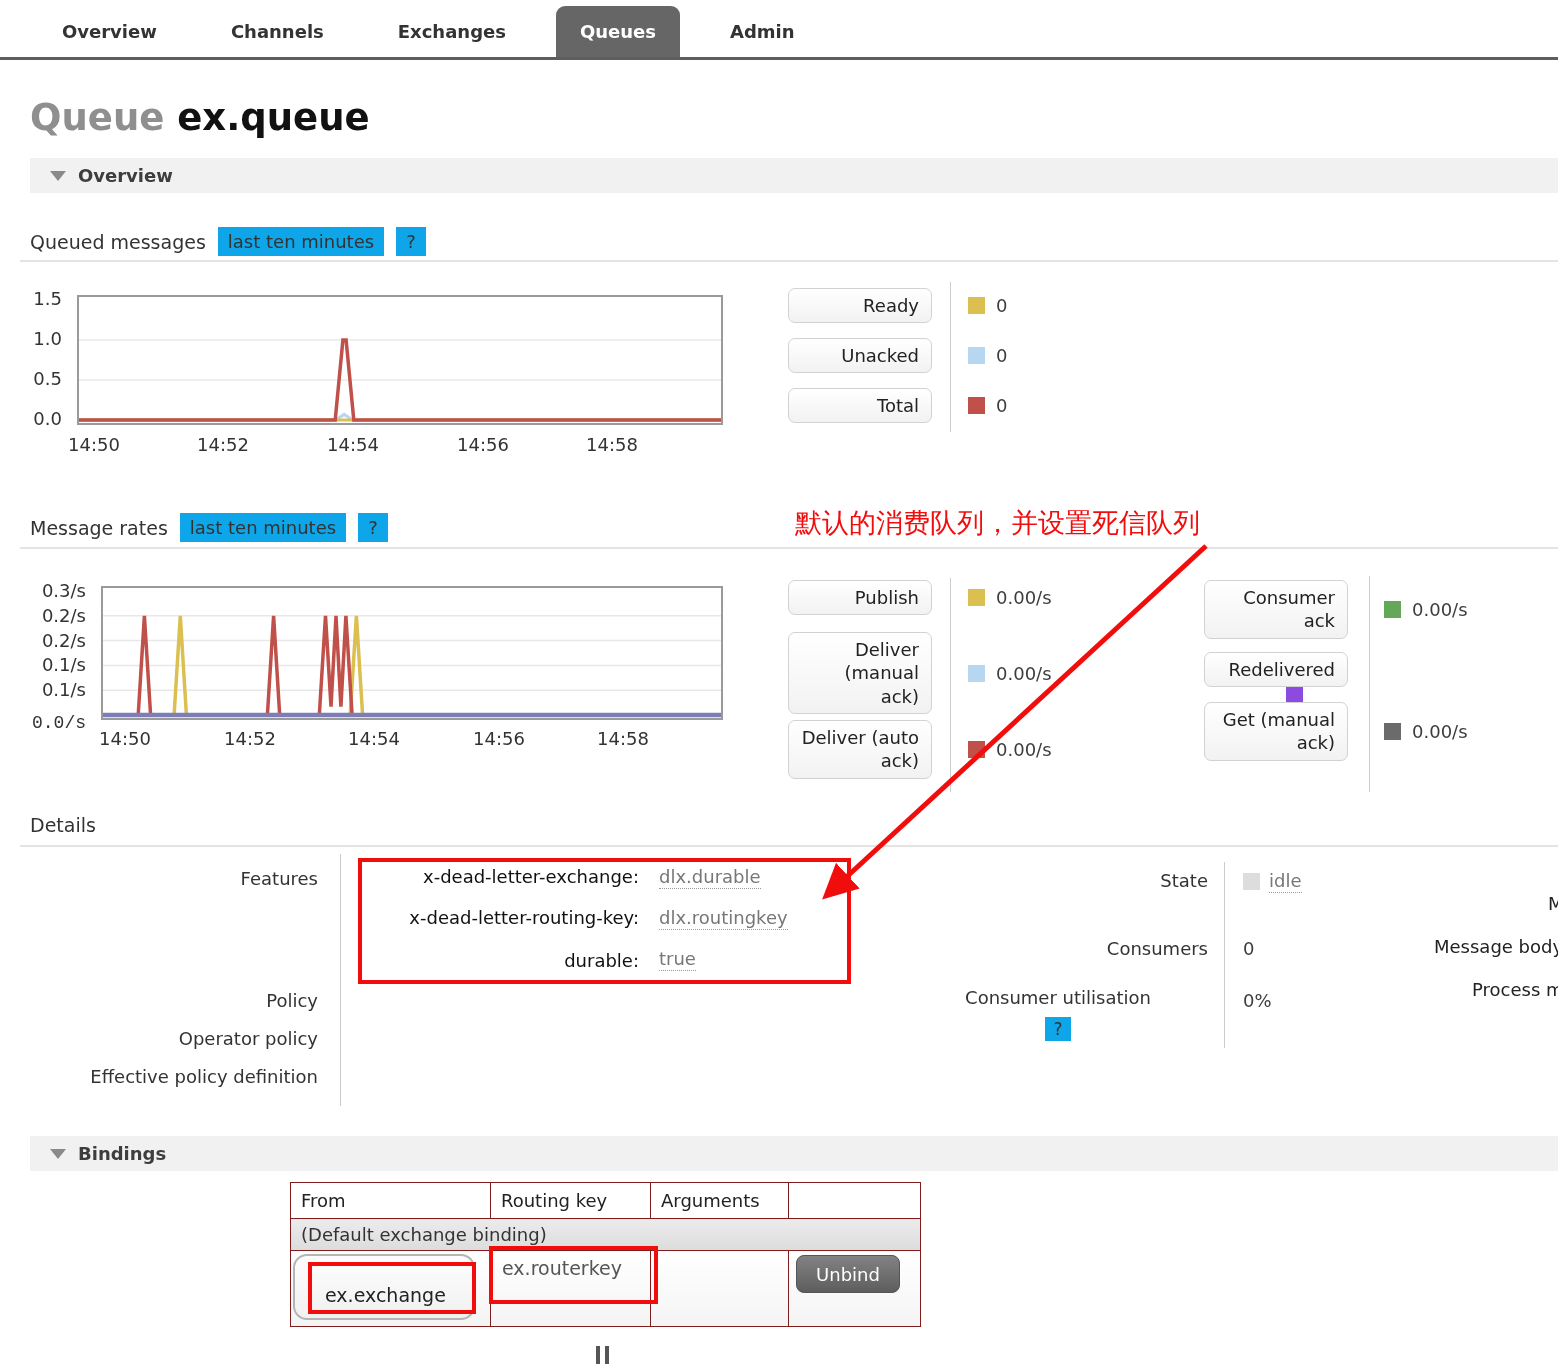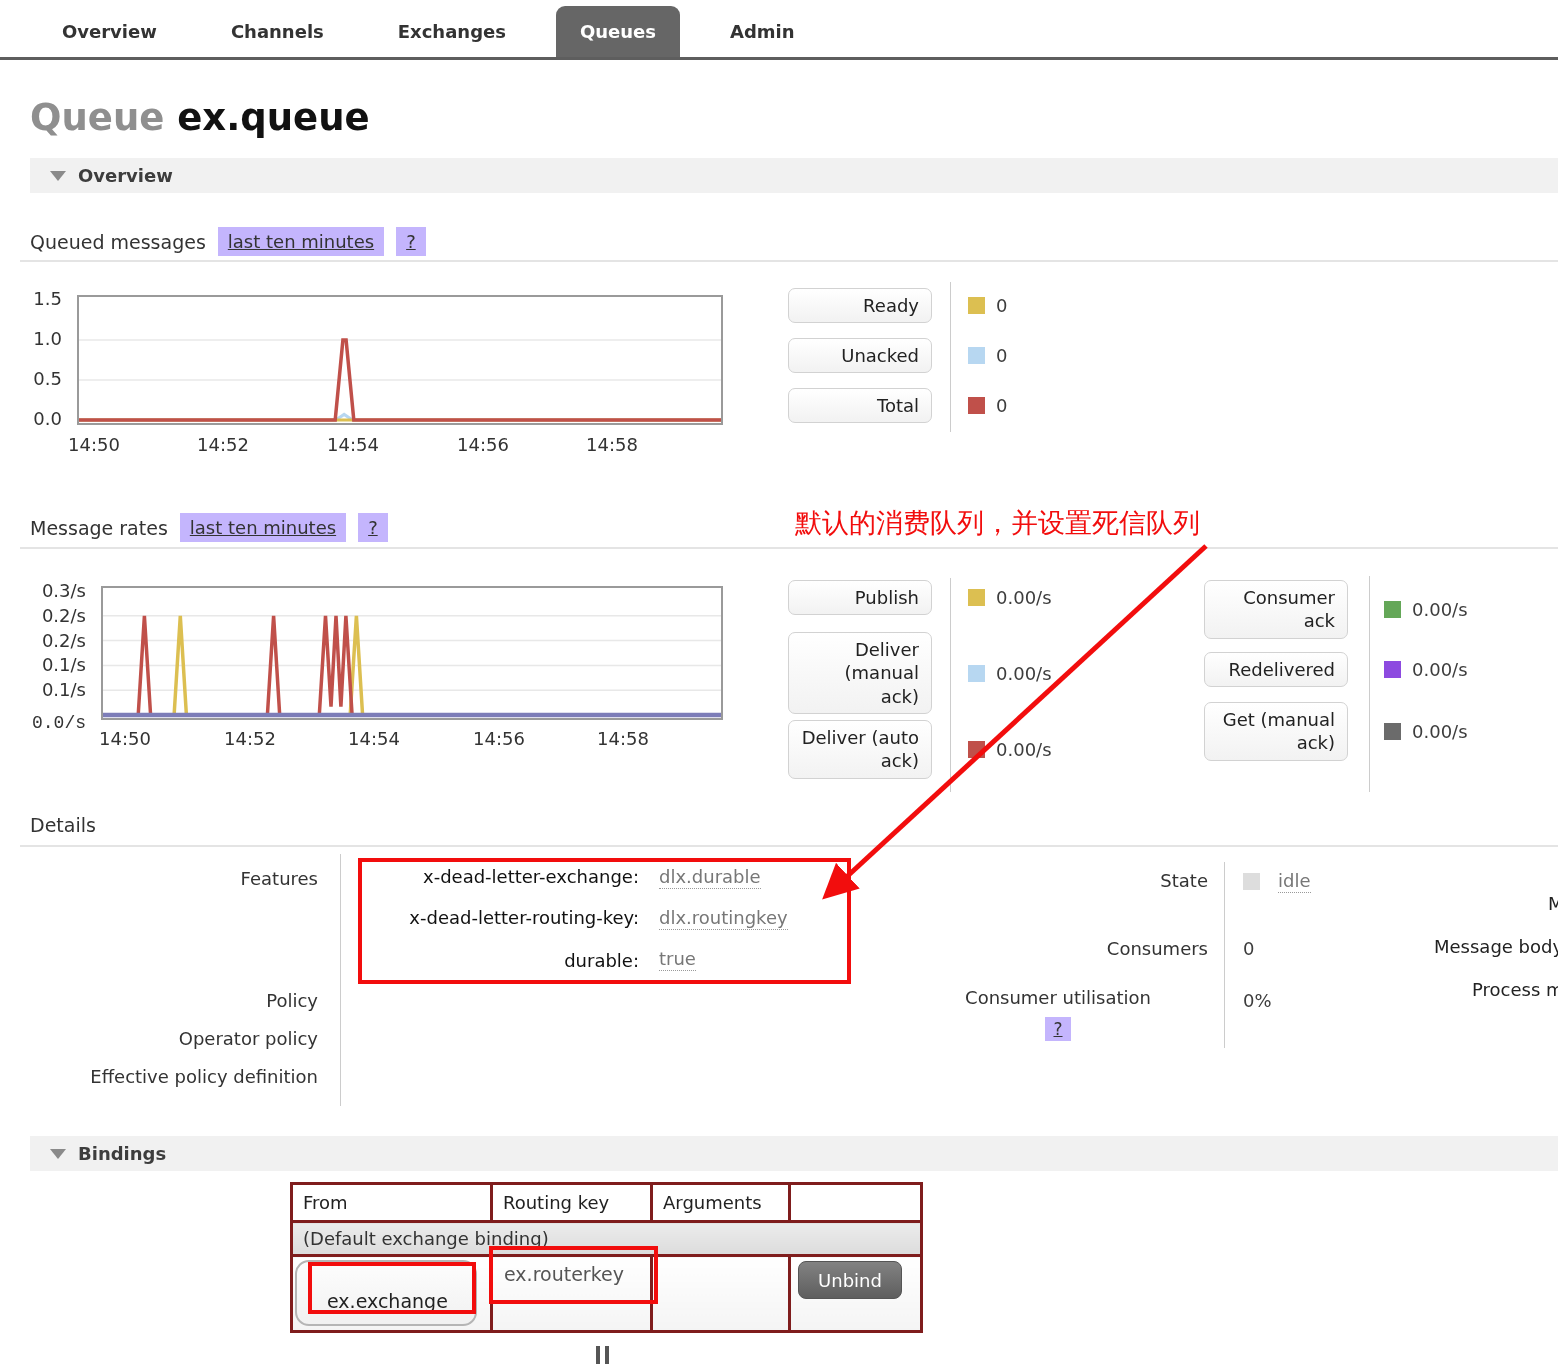--- a/index.html
+++ b/index.html
@@ -20,21 +20,21 @@
   .title { position:absolute; left:30px; top:96px; font-size:37px; color:#111; }
   .title .pfx { color:#8f8f8f; }
   .secbar { position:absolute; left:30px; right:0; height:35px; background:#f1f1f1;
             display:flex; align-items:center; gap:12px; padding-left:20px;
             font-size:18px; font-weight:bold; color:#3d3d3d; }
   .tri { width:0; height:0; border-left:8px solid transparent; border-right:8px solid transparent;
          border-top:10px solid #8a8a8a; }
 
   
   .hrow { position:absolute; left:30px; display:flex; align-items:center; gap:12px; font-size:19px; color:#333; }
-  .chip { background:#c4b5fd; padding:4px 10px; font-size:18px; color:#333; cursor:pointer;text-decoration:underline; }
+  .chip { background:#0ea5e9; padding:4px 10px; font-size:18px; color:#333; cursor:pointer; }
   .rule { position:absolute; left:20px; right:0; height:2px; background:#e4e4e4; }
 
   
   .chartbox { position:absolute; border:2px solid #9a9a9a; background:#fff; }
   .chartbox svg { display:block; }
   .yticks { position:absolute; }
   .yticks span { position:absolute; right:6px; font-size:18px; color:#333; line-height:22px; }
   .xticks { position:absolute; height:24px; }
   .xticks span { position:absolute; top:0; transform:translateX(-50%); font-size:18px; color:#333; white-space:nowrap; }
 
@@ -56,21 +56,21 @@
   .dlabel { position:absolute; text-align:right; font-size:18px; color:#333; }
   .frow { position:absolute; left:352px; display:flex; align-items:baseline; font-size:18px; }
   .frow .fkey { width:287px; text-align:right; color:#111; }
   .frow .fval { margin-left:20px; color:#777; border-bottom:1px dotted #999; padding-bottom:1px; }
   .dval { position:absolute; font-size:18px; color:#3d3d3d; }
   .dotted { color:#777; border-bottom:1px dotted #999; padding-bottom:1px; }
   .clip-label { position:absolute; font-size:18px; color:#222; white-space:nowrap; }
 
   
   .btable { position:absolute; left:290px; top:1182px; border-collapse:collapse; table-layout:fixed; }
-  .btable th, .btable td { border:3px solid #7f1d1d; font-size:18px; font-weight:normal; text-align:left; }
+  .btable th, .btable td { border:1px solid #7f1d1d; font-size:18px; font-weight:normal; text-align:left; }
   .btable th { padding:7px 10px; color:#222; background:#fff; }
   .btable .subhead td { background:linear-gradient(#ececec,#dcdcdc); padding:5px 10px; color:#333; }
   .btable .datarow td { height:76px; vertical-align:top; background:linear-gradient(#ffffff,#f4f4f4); }
   .xpill { margin:3px 2px; width:182px; height:66px; border:2px solid #b5b5b5; border-radius:14px;
            background:linear-gradient(#fdfdfd,#f1f1f1); padding:28px 0 0 30px; font-size:19px; color:#222; cursor:pointer; }
   .rkey { display:block; padding:6px 0 0 11px; font-size:19px; color:#555; }
   .unbind-btn { margin:4px 0 0 7px; width:104px; height:38px; border:1px solid #555; border-radius:8px;
                 background:linear-gradient(#828282,#5e5e5e); color:#fff; font-size:18px;
                 font-family:inherit; cursor:pointer; }
   .pausebar { position:absolute; width:4px; height:18px; background:#555; top:1346px; }
@@ -194,21 +194,21 @@
   <span class="swatch" style="background: rgb(192, 80, 74);"></span>
   <span class="lval">0.00/s</span>
 </div>
 <div class="vline" style="left:950px;top:578px;height:214px;"></div>
 
 <div class="lrow" style="left:1204px;top:580px;">
   <div class="pill">Consumer ack</div>
   <span class="swatch" style="background: rgb(100, 167, 88);"></span>
   <span class="lval">0.00/s</span>
 </div>
-<div class="lrow" style="left:1204px;top:652px;">
+<div class="lrow" style="left:1204px;top:652px;flex-direction:column;">
   <div class="pill">Redelivered</div>
   <span class="swatch" style="background: rgb(141, 74, 224);"></span>
   <span class="lval">0.00/s</span>
 </div>
 <div class="lrow" style="left:1204px;top:702px;">
   <div class="pill">Get (manual ack)</div>
   <span class="swatch" style="background: rgb(107, 107, 107);"></span>
   <span class="lval">0.00/s</span>
 </div>
 <div class="vline" style="left:1369px;top:576px;height:216px;"></div>
@@ -238,21 +238,21 @@
 </div>
 
 <div class="dlabel" style="left:908px;top:870px;width:300px;">State</div>
 <div class="dlabel" style="left:908px;top:938px;width:300px;">Consumers</div>
 <div class="abs" style="left:908px;top:987px;width:300px;display:flex;justify-content:flex-end;align-items:center;gap:9px;font-size:18px;flex-direction:column;">
   <span>Consumer utilisation</span>
   <span class="chip" style="font-size:17px;padding:2px 8px;">?</span>
 </div>
 <div class="vline" style="left:1224px;top:862px;height:186px;"></div>
 
-<div class="abs" style="left:1243px;top:870px;display:flex;align-items:center;gap:18px;">
+<div class="abs" style="left:1243px;top:870px;display:flex;align-items:center;gap:9px;">
   <span class="swatch" style="margin-left: 0px; background: rgb(221, 221, 221);"></span>
   <span class="dval dotted" style="position:static;">idle</span>
 </div>
 <div class="dval" style="left:1243px;top:938px;">0</div>
 <div class="dval" style="left:1243px;top:990px;">0%</div>
 
 <div class="clip-label" style="left:1548px;top:893px;">Memory</div>
 <div class="clip-label" style="left:1434px;top:936px;">Message body bytes</div>
 <div class="clip-label" style="left:1472px;top:979px;">Process memory</div>
 

